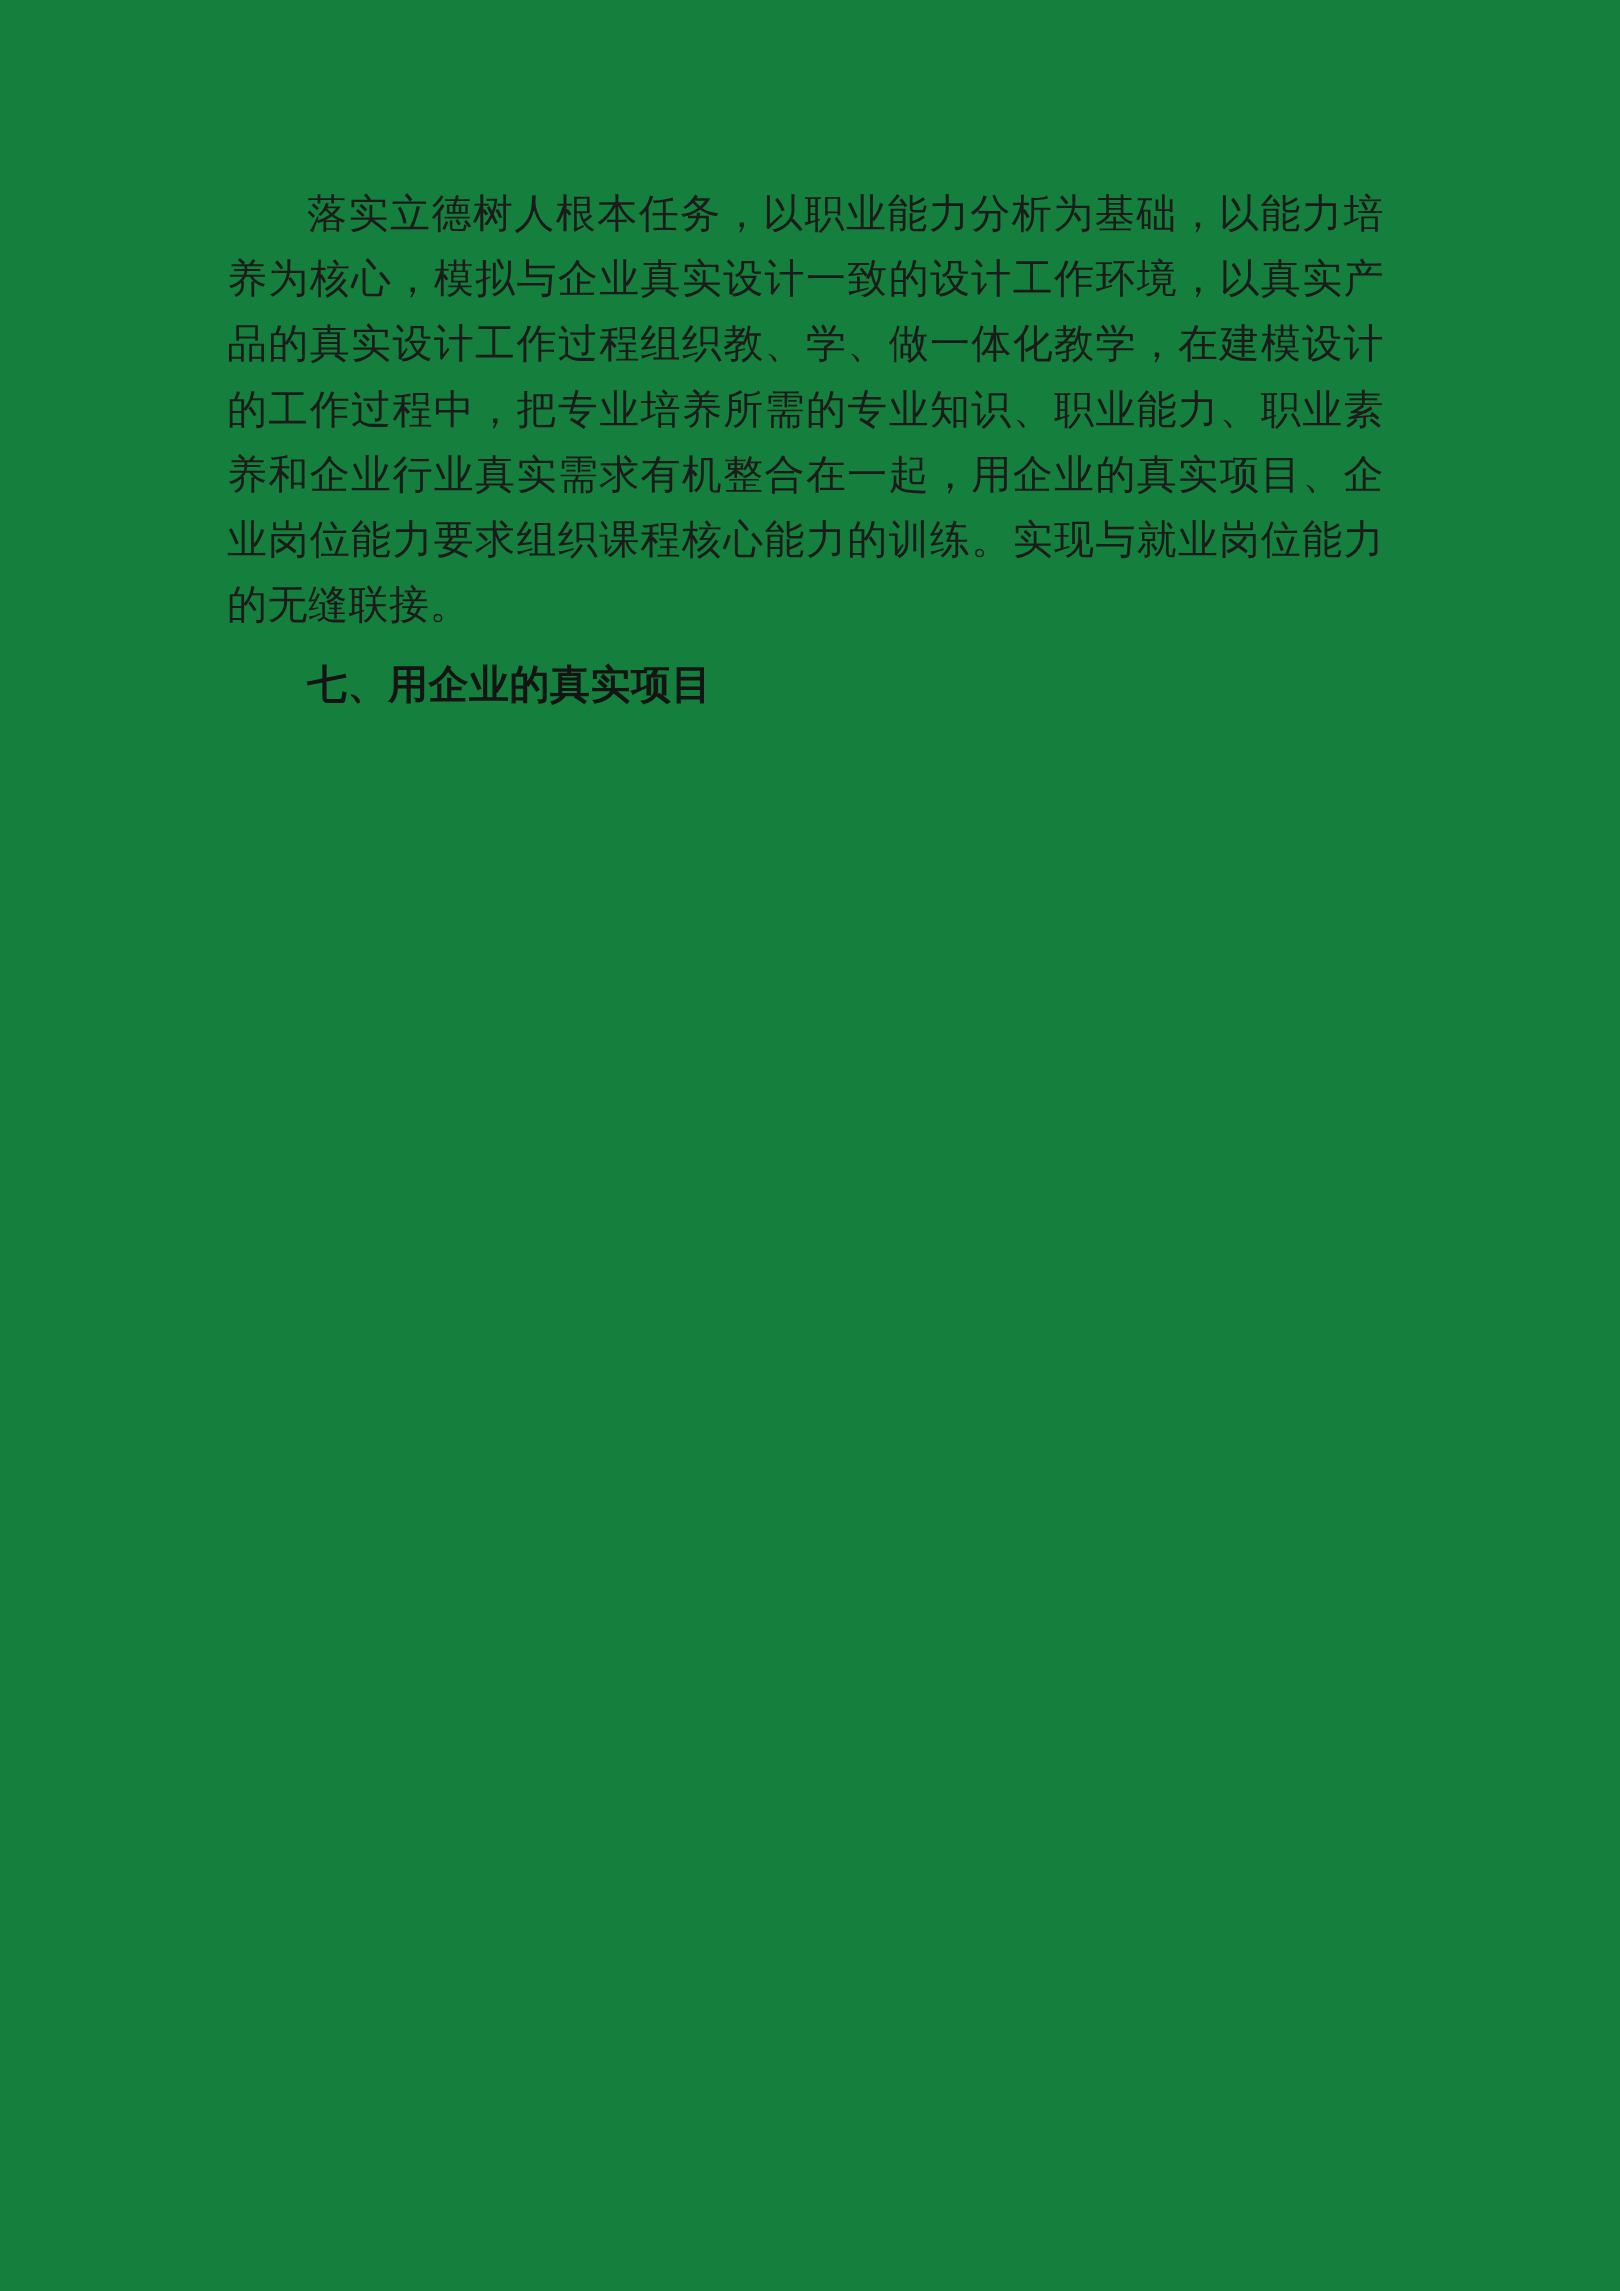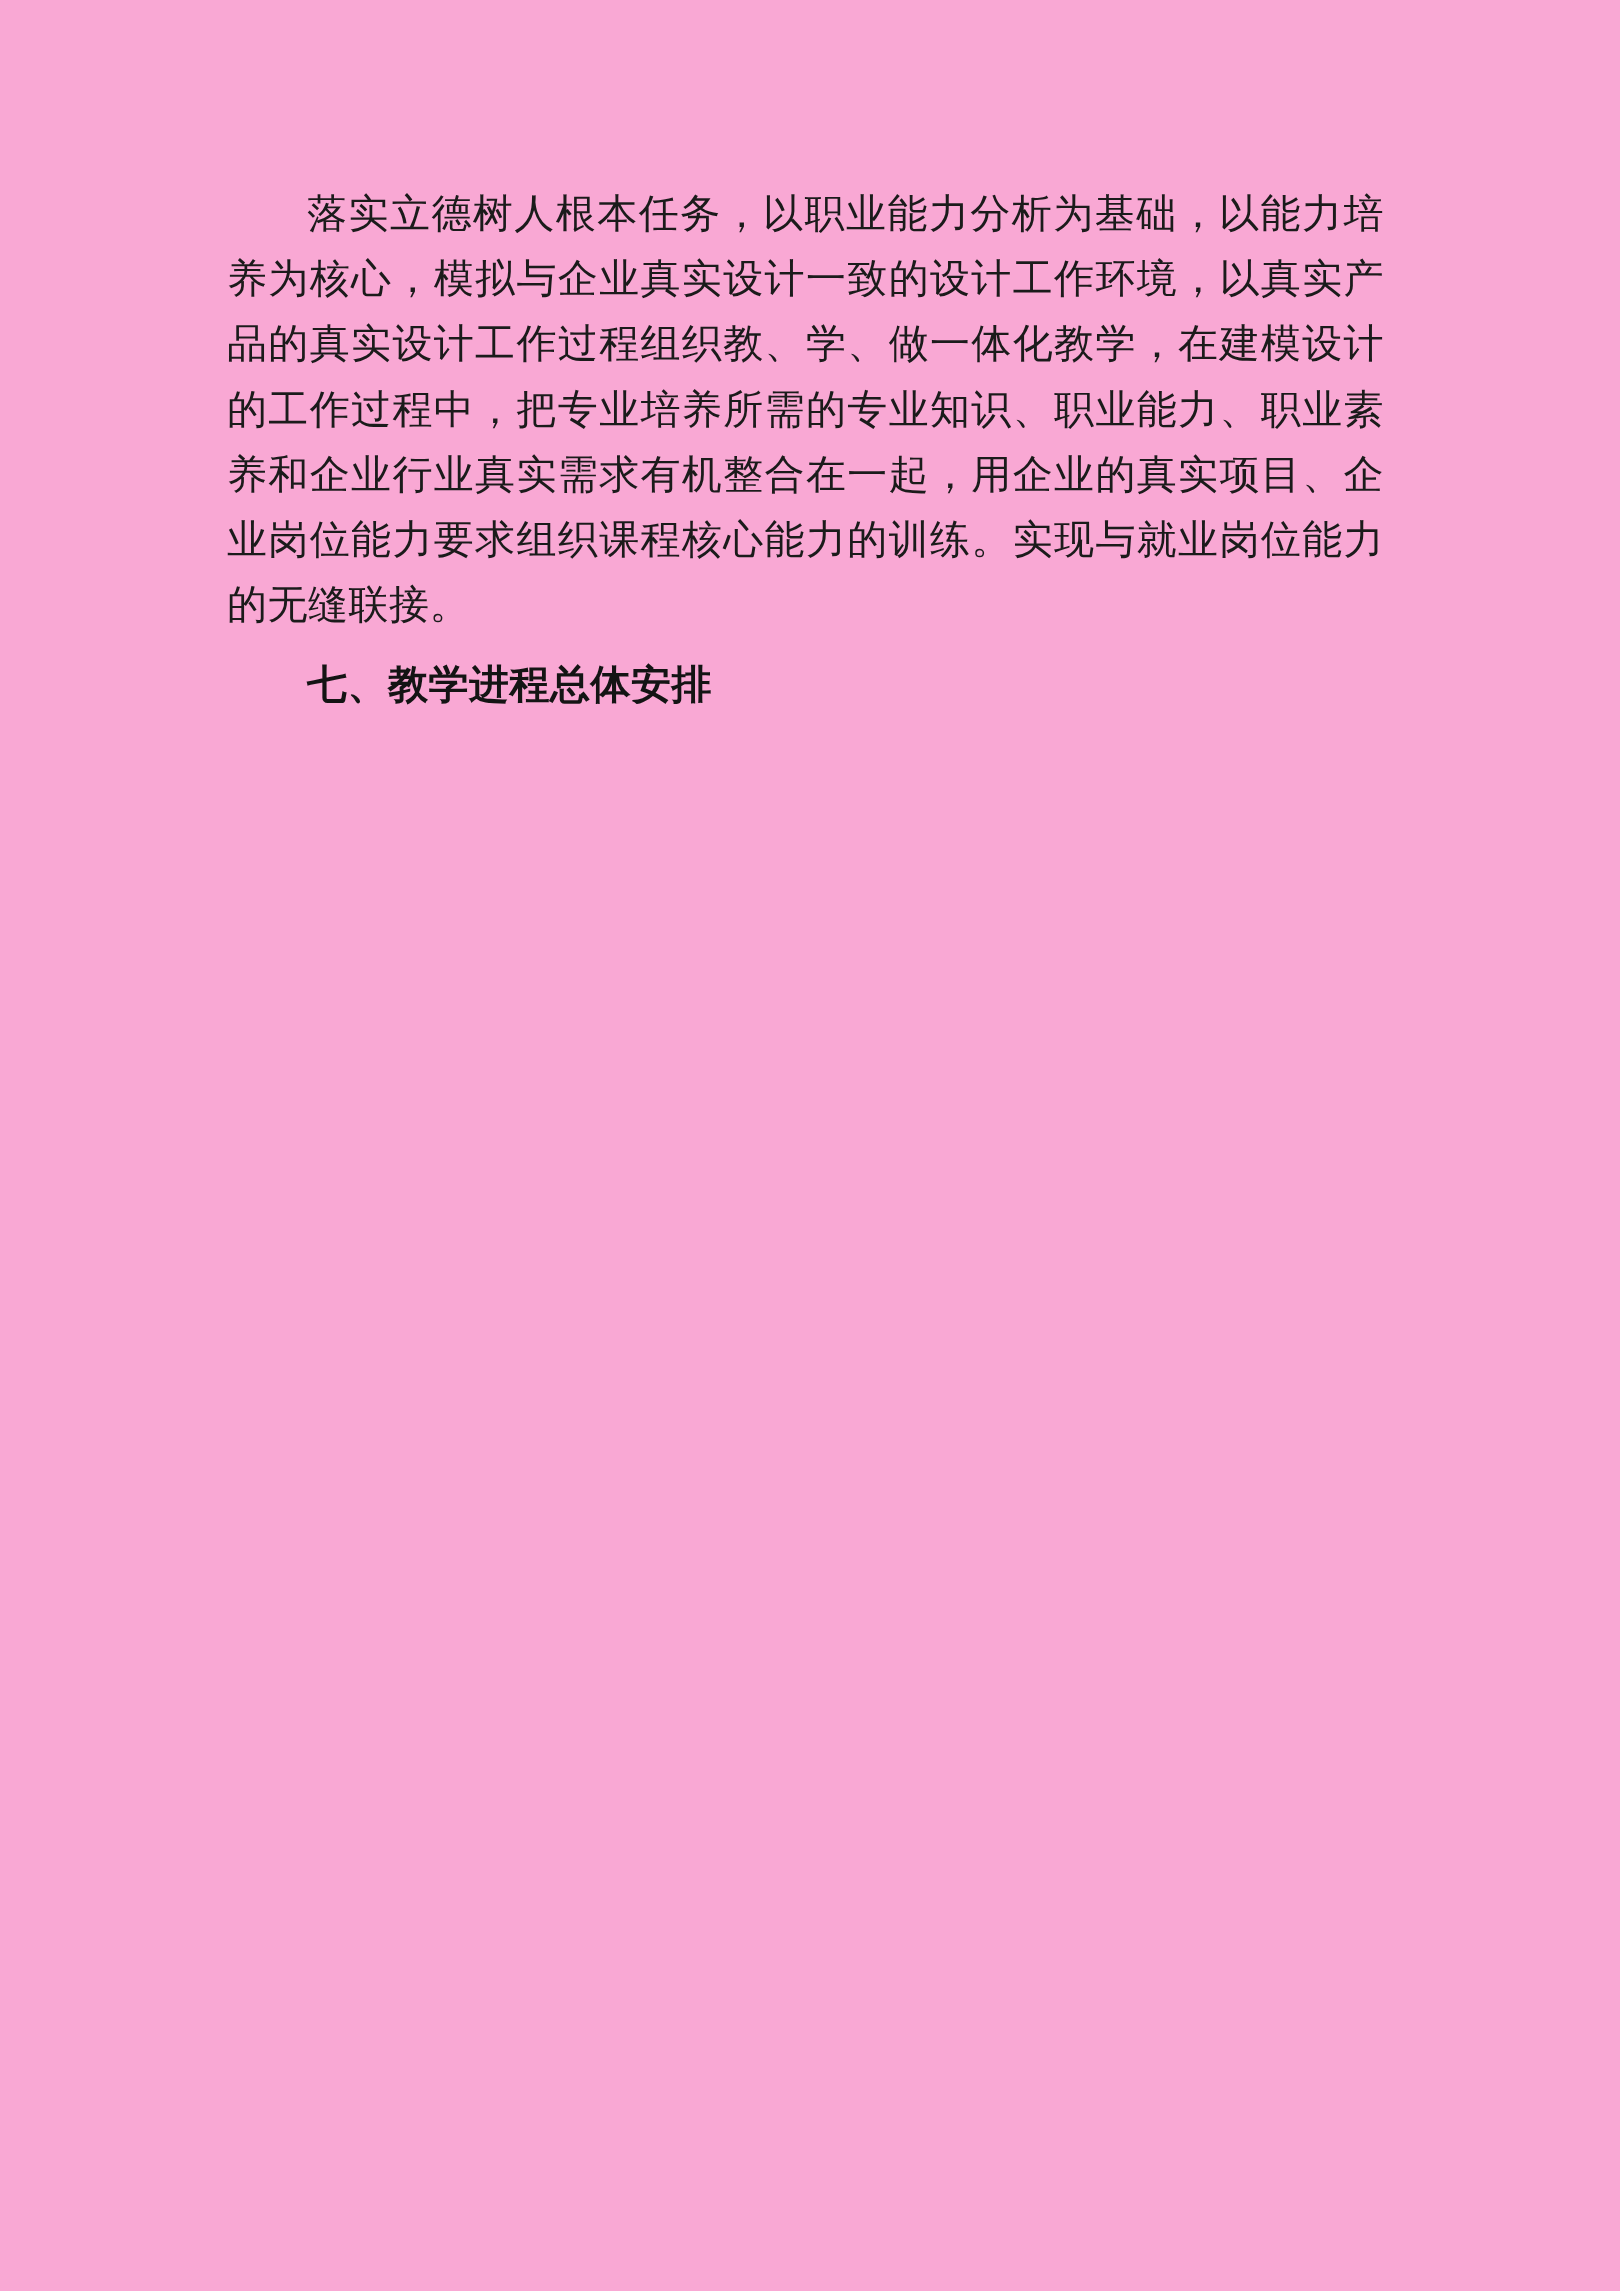--- a/index.html
+++ b/index.html
@@ -14,21 +14,21 @@
     color: #1a1a1a;
     position: relative;
     overflow: hidden;
   }
   .page {
     position: absolute;
     top: 0;
     left: 0;
     width: 1620px;
     height: 2292px;
-    background: #f9a8d4;
+    background: #15803d;
   }
   .content {
     position: absolute;
     left: 227px;
     top: 181px;
     width: 1157px;
   }
   .para {
     font-size: 40px;
     line-height: 1.63;
@@ -63,19 +63,19 @@
 </style>
 </head>
 <body>
 
 <div class="page">
 
   <div class="content">
 
     <p class="para">落实立德树人根本任务，以职业能力分析为基础，以能力培养为核心，模拟与企业真实设计一致的设计工作环境，以真实产品的真实设计工作过程组织教、学、做一体化教学，在建模设计的工作过程中，把专业培养所需的专业知识、职业能力、职业素养和企业行业真实需求有机整合在一起，用企业的真实项目、企业岗位能力要求组织课程核心能力的训练。实现与就业岗位能力的无缝联接。</p>
 
-    <p class="heading">七、教学进程总体安排</p>
+    <p class="heading">七、用企业的真实项目</p>
 
   </div>
 
 
 </div>
 
 
 </body></html>

